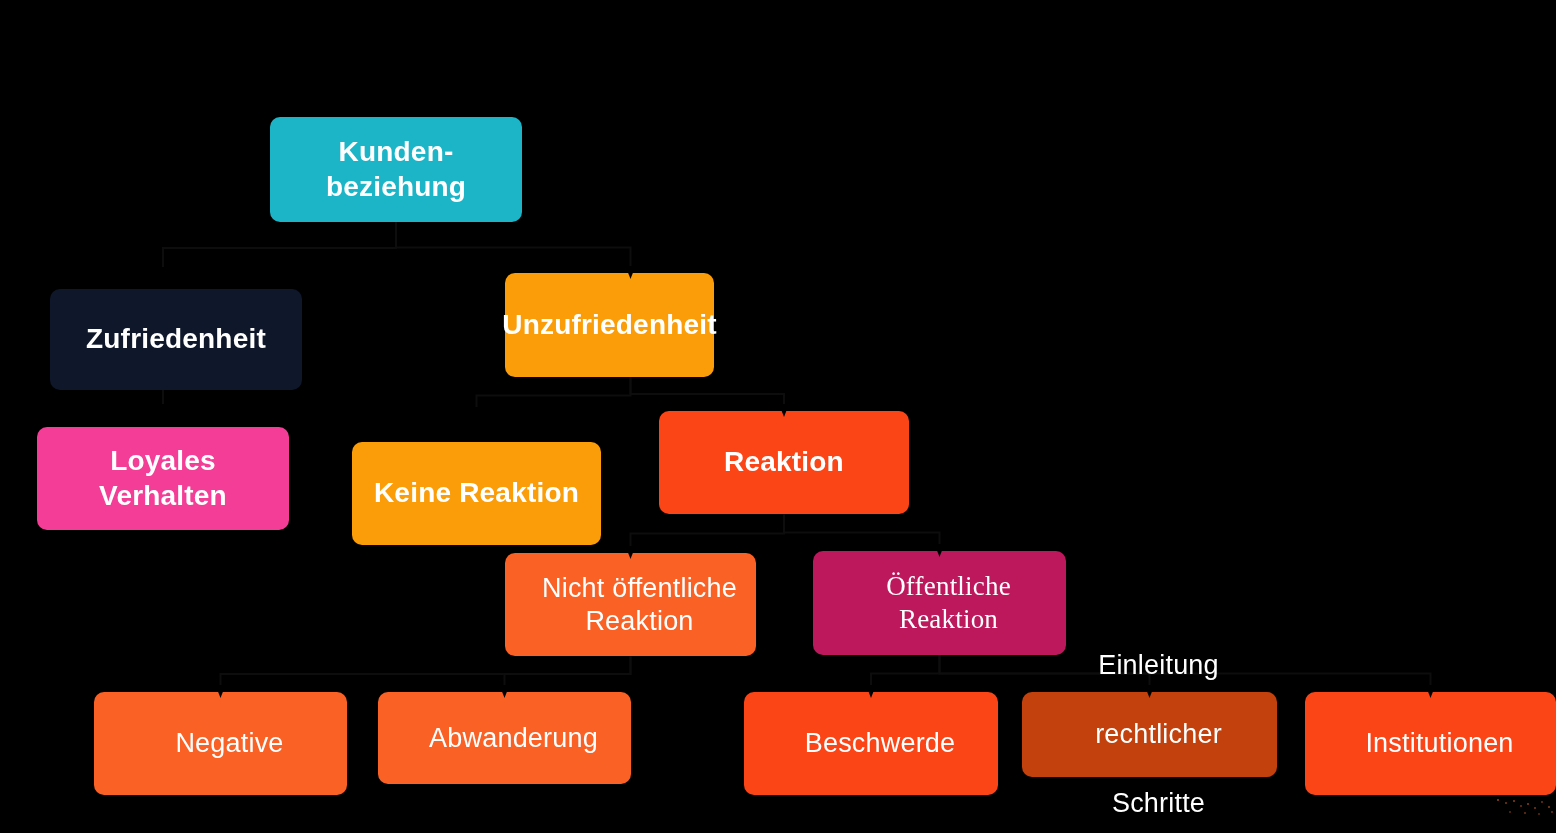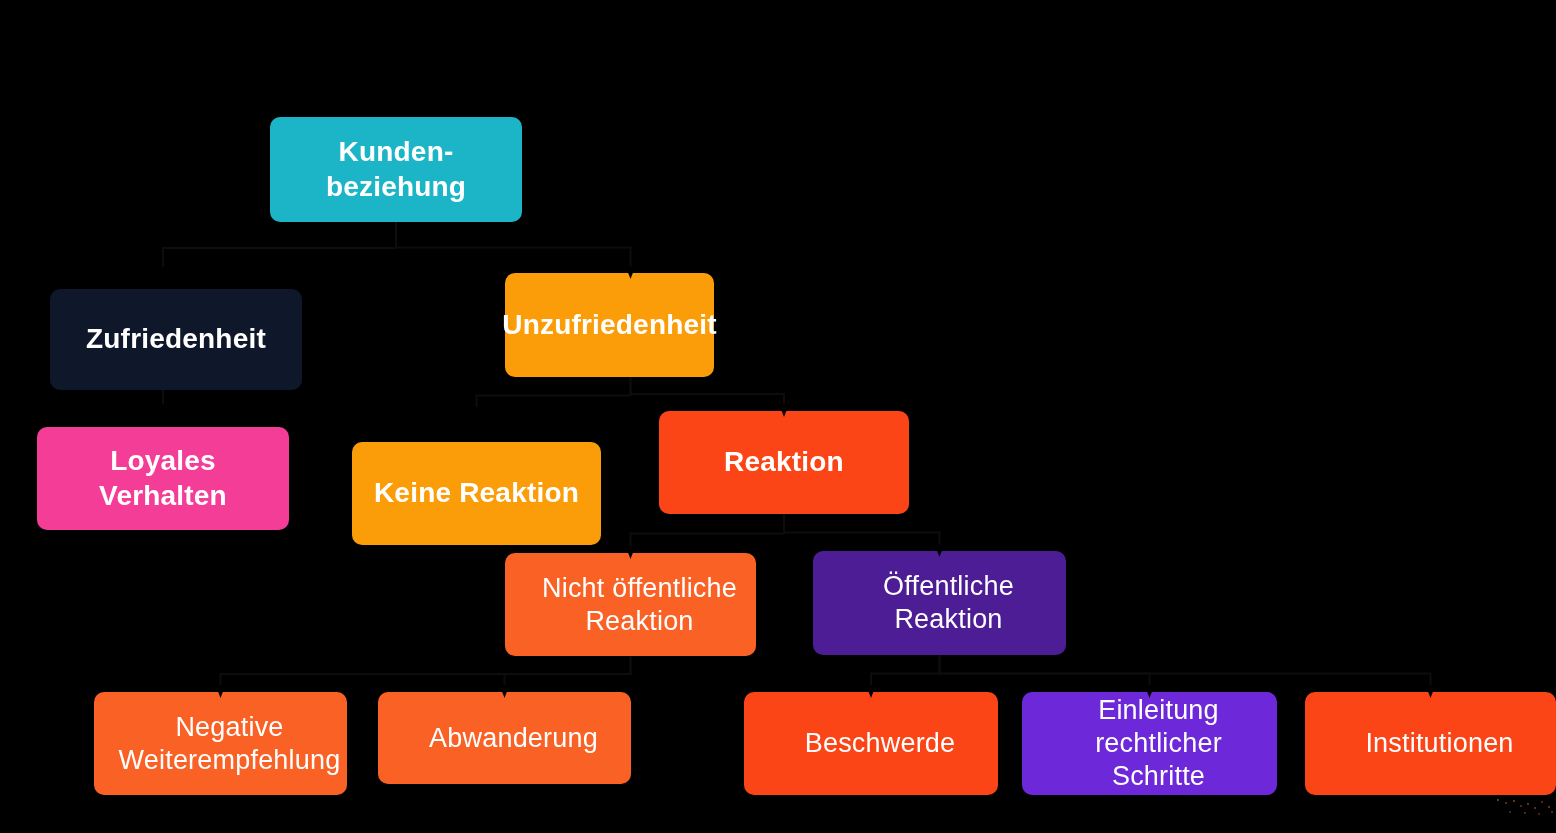--- a/index.html
+++ b/index.html
@@ -107,35 +107,34 @@
       <div class="node bold" style="left: 352px; top: 414px; width: 249px; height: 103px; background: rgb(251, 157, 8); margin-top: 28px;">
         <span class="line">Keine Reaktion</span>
       </div>
       <div class="node bold" style="left: 659px; top: 411px; width: 250px; height: 103px; background: rgb(251, 69, 23);">
         <span class="line">Reaktion</span>
       </div>
       <div class="node regular" style="left: 505px; top: 553px; width: 251px; height: 103px; background: rgb(249, 97, 37);">
         <span class="line">Nicht öffentliche</span>
         <span class="line">Reaktion</span>
       </div>
-      <div class="node regular" style="left: 813px; top: 551px; width: 253px; height: 104px; background: #4c1d95;">
+      <div class="node regular" style="left: 813px; top: 551px; width: 253px; height: 104px; background: #be185d; font-family: Liberation Serif, serif;">
         <span class="line">Öffentliche</span>
         <span class="line">Reaktion</span>
       </div>
       <div class="node regular" style="left: 94px; top: 692px; width: 253px; height: 103px; background: rgb(249, 97, 37);">
         <span class="line">Negative</span>
-        <span class="line">Weiterempfehlung</span>
       </div>
       <div class="node regular" style="left: 378px; top: 692px; width: 253px; height: 92px; background: rgb(249, 97, 37);">
         <span class="line">Abwanderung</span>
       </div>
       <div class="node regular" style="left: 744px; top: 692px; width: 254px; height: 103px; background: rgb(251, 69, 23);">
         <span class="line">Beschwerde</span>
       </div>
-      <div class="node regular" style="left: 1022px; top: 692px; width: 255px; height: 103px; background: #6d28d9;">
+      <div class="node regular" style="left: 1022px; top: 692px; width: 255px; height: 85px; background: #c2410c; gap: 36px;">
         <span class="line">Einleitung</span>
         <span class="line">rechtlicher</span>
         <span class="line">Schritte</span>
       </div>
       <div class="node regular" style="left: 1305px; top: 692px; width: 251px; height: 103px; background: rgb(251, 69, 23);">
         <span class="line">Institutionen</span>
       </div>
     </div>
   <svg class="arrowhead-layer" id="arrowhead-layer" xmlns="http://www.w3.org/2000/svg">
       <polygon points="158,267 168,267 163,280" fill="#000000"></polygon>

